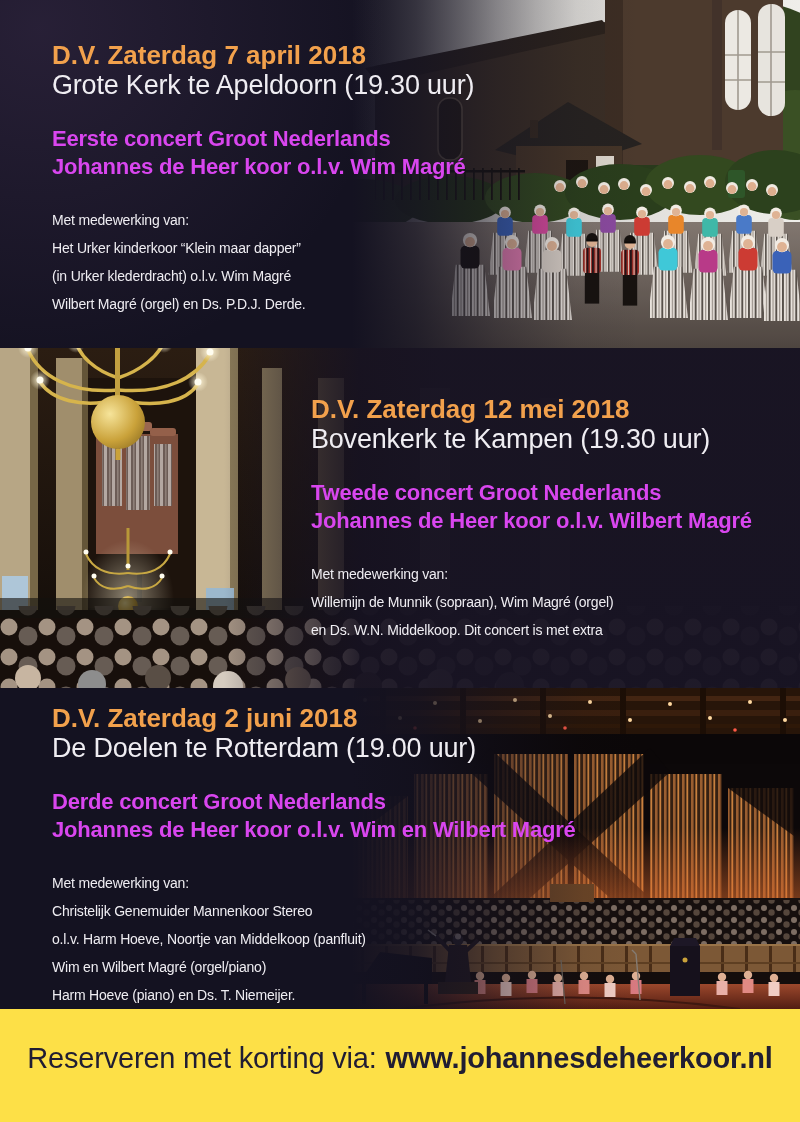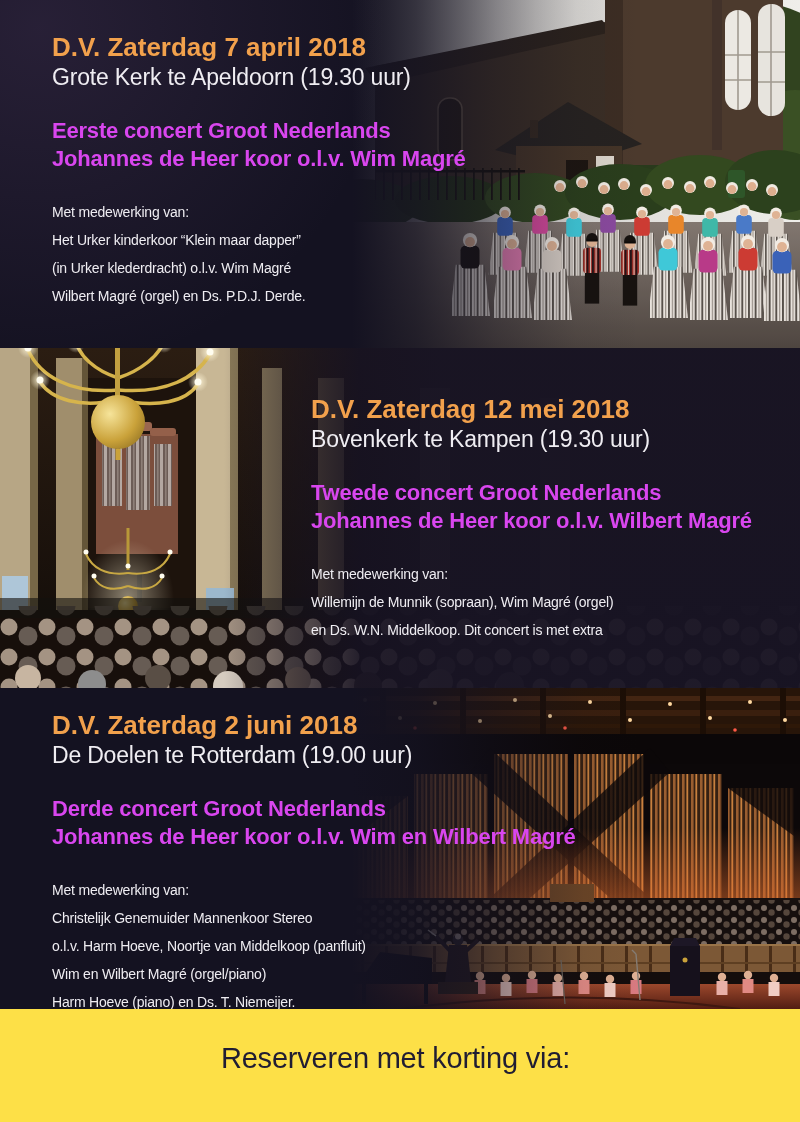--- a/index.html
+++ b/index.html
@@ -15,26 +15,26 @@
   .p3{right:0;bottom:0;}
   .fade{position:absolute;inset:0;pointer-events:none;}
   .f1{background:linear-gradient(90deg,#141221 0%,#141221 44%,rgba(20,18,33,.78) 52%,
       rgba(20,18,33,.38) 62%,rgba(20,18,33,.08) 72%,rgba(20,18,33,0) 80%);}
   .f2{background:linear-gradient(90deg,rgba(22,18,34,0) 0%,rgba(22,18,34,0) 28%,rgba(22,18,34,.5) 37%,
       rgba(22,18,34,.9) 45%,rgba(24,20,36,.95) 55%,rgba(24,20,36,.95) 100%);}
   .f3{background:linear-gradient(90deg,#141221 0%,#141221 44%,rgba(20,18,33,.85) 52%,
       rgba(20,18,33,.42) 62%,rgba(20,18,33,.06) 73%,rgba(20,18,33,0) 80%);}
   .tint1{position:absolute;inset:0;background:radial-gradient(circle at 5% 8%,rgba(118,86,140,.2),rgba(118,86,140,0) 42%);pointer-events:none;}
   .txt{position:absolute;z-index:6;}
-  .t1{left:52px;top:32px;width:640px;}
+  .t1{left:52px;top:40px;width:640px;}
   .t2{left:311px;top:46px;width:480px;}
-  .t3{left:52px;top:22px;width:700px;}
+  .t3{left:52px;top:15px;width:700px;}
   .txt p, .txt h2{margin:0;padding:0;}
   .date{font-size:26px;line-height:31px;font-weight:bold;color:#F2A14C;letter-spacing:0;}
-  .venue{font-size:23px;line-height:29px;color:#EFEDF2;letter-spacing:-.2px;}
+  .venue{font-size:27px;line-height:29px;color:#EFEDF2;letter-spacing:-.2px;}
   .gap{height:25px;}
   .strongline{font-size:22px;line-height:28px;font-weight:bold;color:#d946ef;letter-spacing:-.2px;}
   .body{font-size:14px;line-height:28px;color:#EFEDF2;letter-spacing:-.2px;}
   .footer{position:absolute;top:1009px;left:0;width:800px;height:113px;background:#fde047;
           display:flex;align-items:center;justify-content:center;padding-bottom:14px;box-sizing:border-box;z-index:8;}
   .footer .flabel{font-size:29px;color:#201D33;margin-right:9px;letter-spacing:-.2px;}
   .footer .furl{font-size:29px;color:#201D33;font-weight:bold;letter-spacing:-.2px;}
 </style>
 </head>
 <body>
@@ -395,15 +395,16 @@
       <p class="body">Met medewerking van:</p>
       <p class="body">Christelijk Genemuider Mannenkoor Stereo</p>
       <p class="body">o.l.v. Harm Hoeve, Noortje van Middelkoop (panfluit)</p>
       <p class="body">Wim en Wilbert Magré (orgel/piano)</p>
       <p class="body">Harm Hoeve (piano) en Ds. T. Niemeijer.</p>
     </div>
   </section>
 
   <div class="footer">
     <span class="flabel">Reserveren met korting via:</span>
+    <span class="furl">www.johannesdeheerkoor.nl</span>
   </div>
 
 </div>
 
 </body></html>

